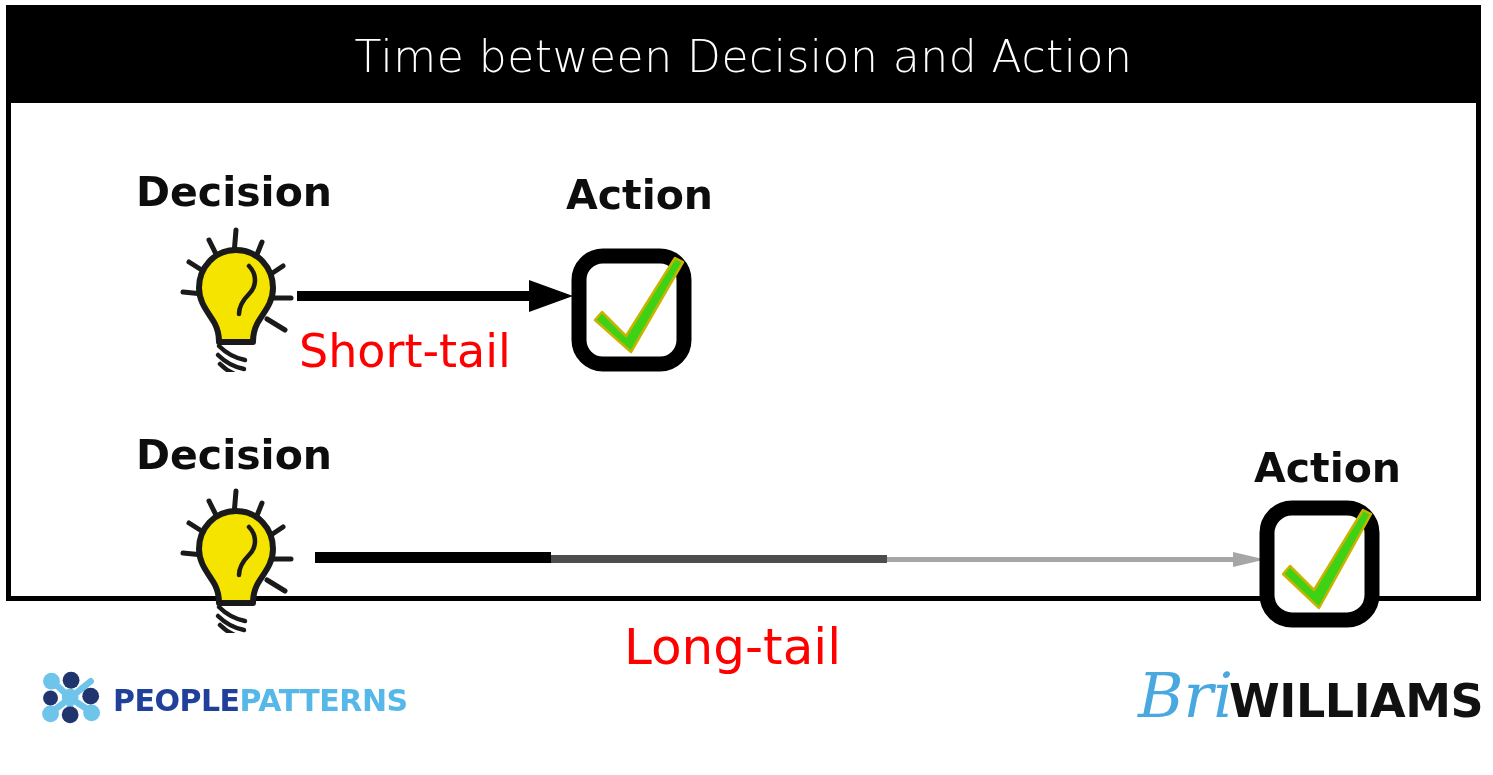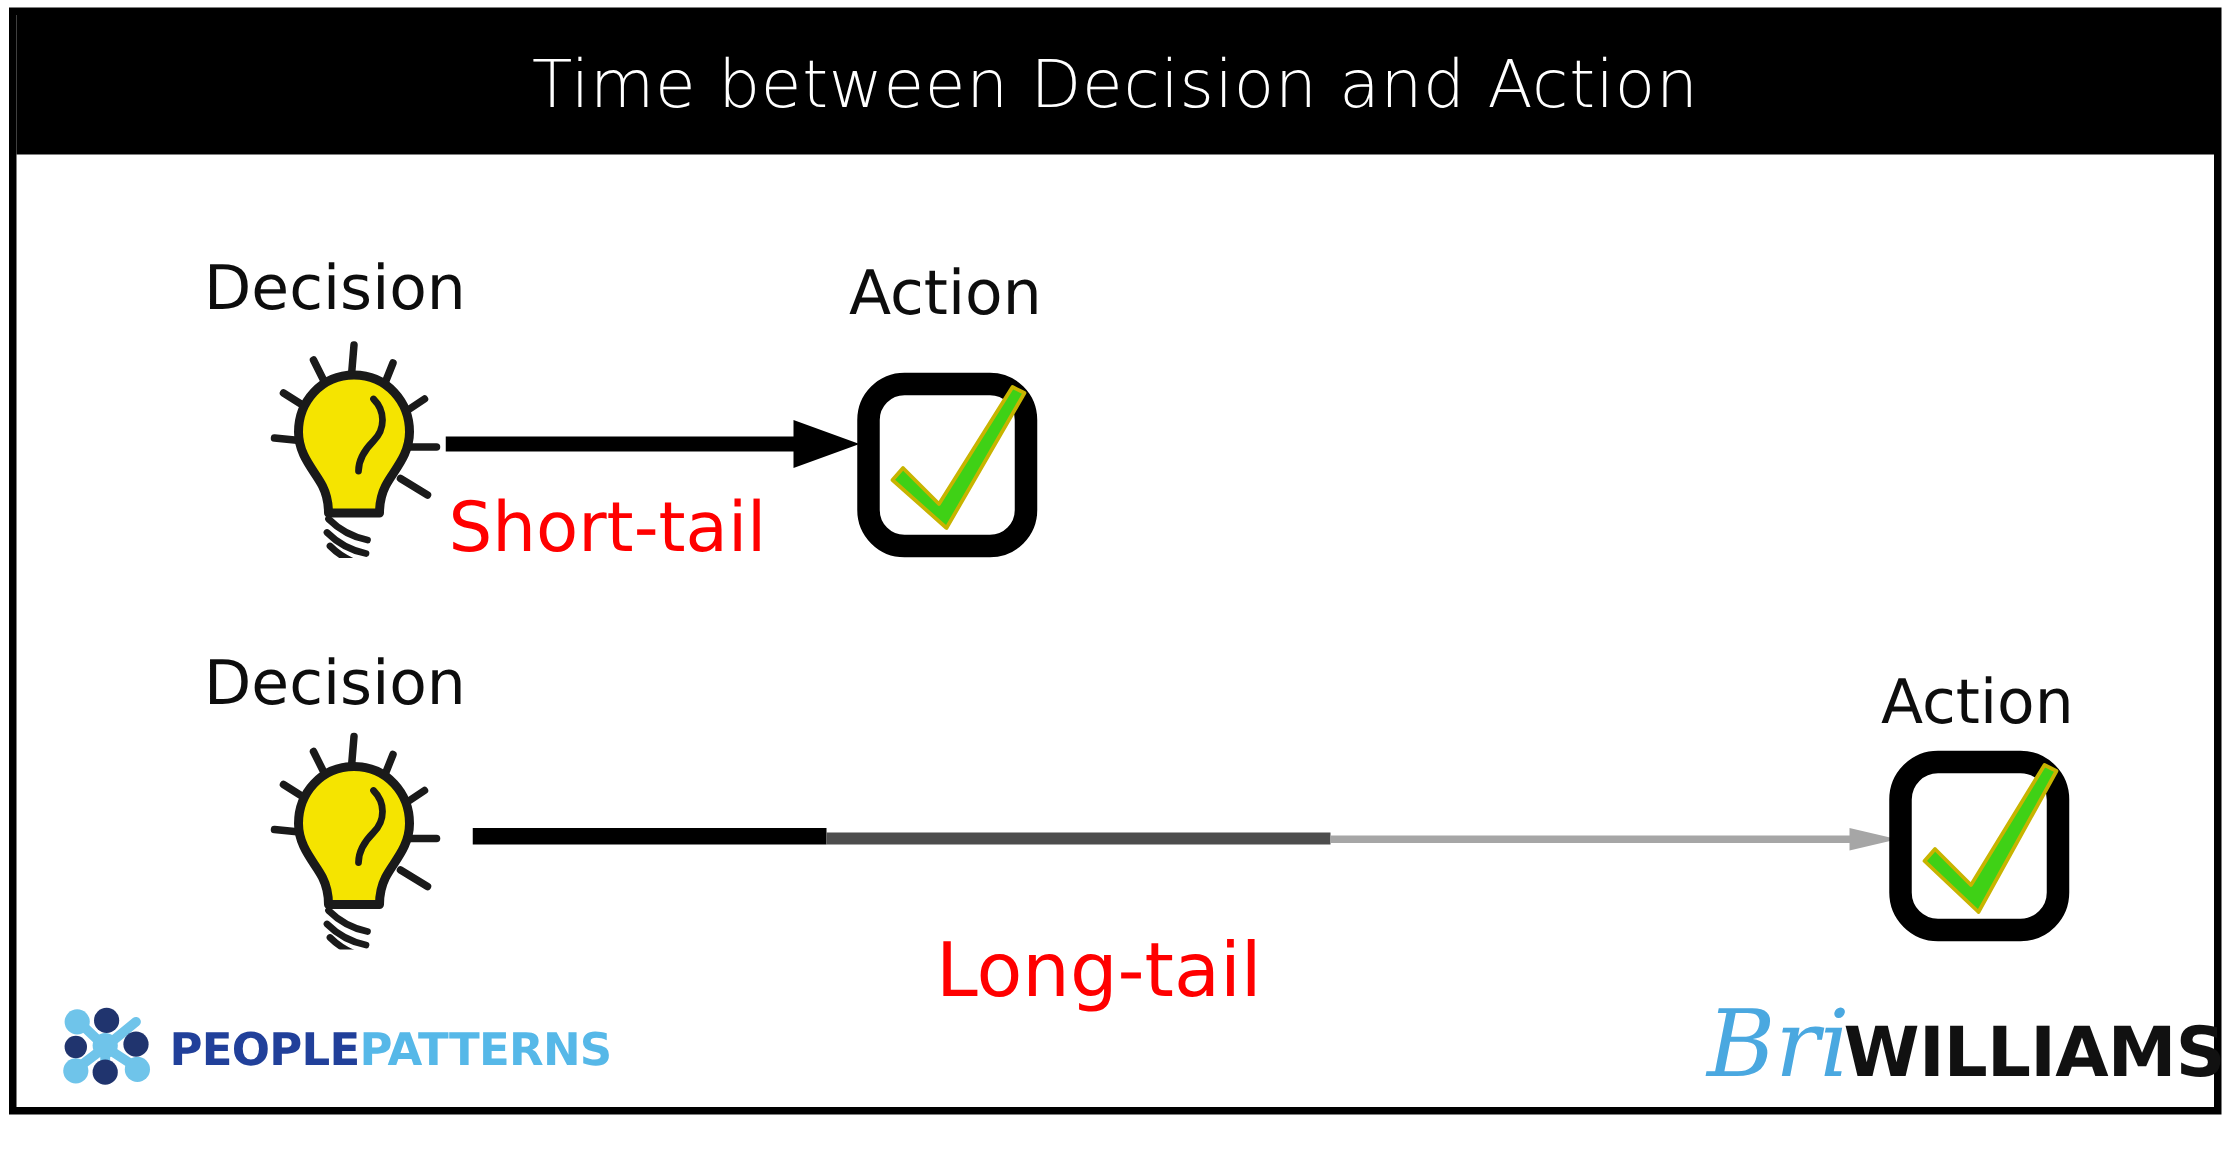--- a/index.html
+++ b/index.html
@@ -19,21 +19,21 @@
     background: #ffffff;
     overflow: hidden;
   }
 
   
   #frame {
     position: absolute;
     left: 6px;
     top: 5px;
     width: 1475px;
-    height: 738px;
+    height: 596px;
     border: 5px solid #000000;
     box-sizing: border-box;
     background: #ffffff;
   }
 
   
   #title-banner {
     position: absolute;
     left: 0px;
     top: 0px;
@@ -51,21 +51,21 @@
     font-weight: 300;
     letter-spacing: 0.5px;
     line-height: 1;
     white-space: nowrap;
   }
 
   
   .node-label {
     position: absolute;
     font-family: "DejaVu Sans", sans-serif;
-    font-weight: 400;
+    font-weight: 700;
     color: #0d0d0d;
     font-size: 41px;
     line-height: 1;
     white-space: nowrap;
   }
 
   .tail-label {
     position: absolute;
     font-family: "DejaVu Sans", sans-serif;
     font-weight: normal;

